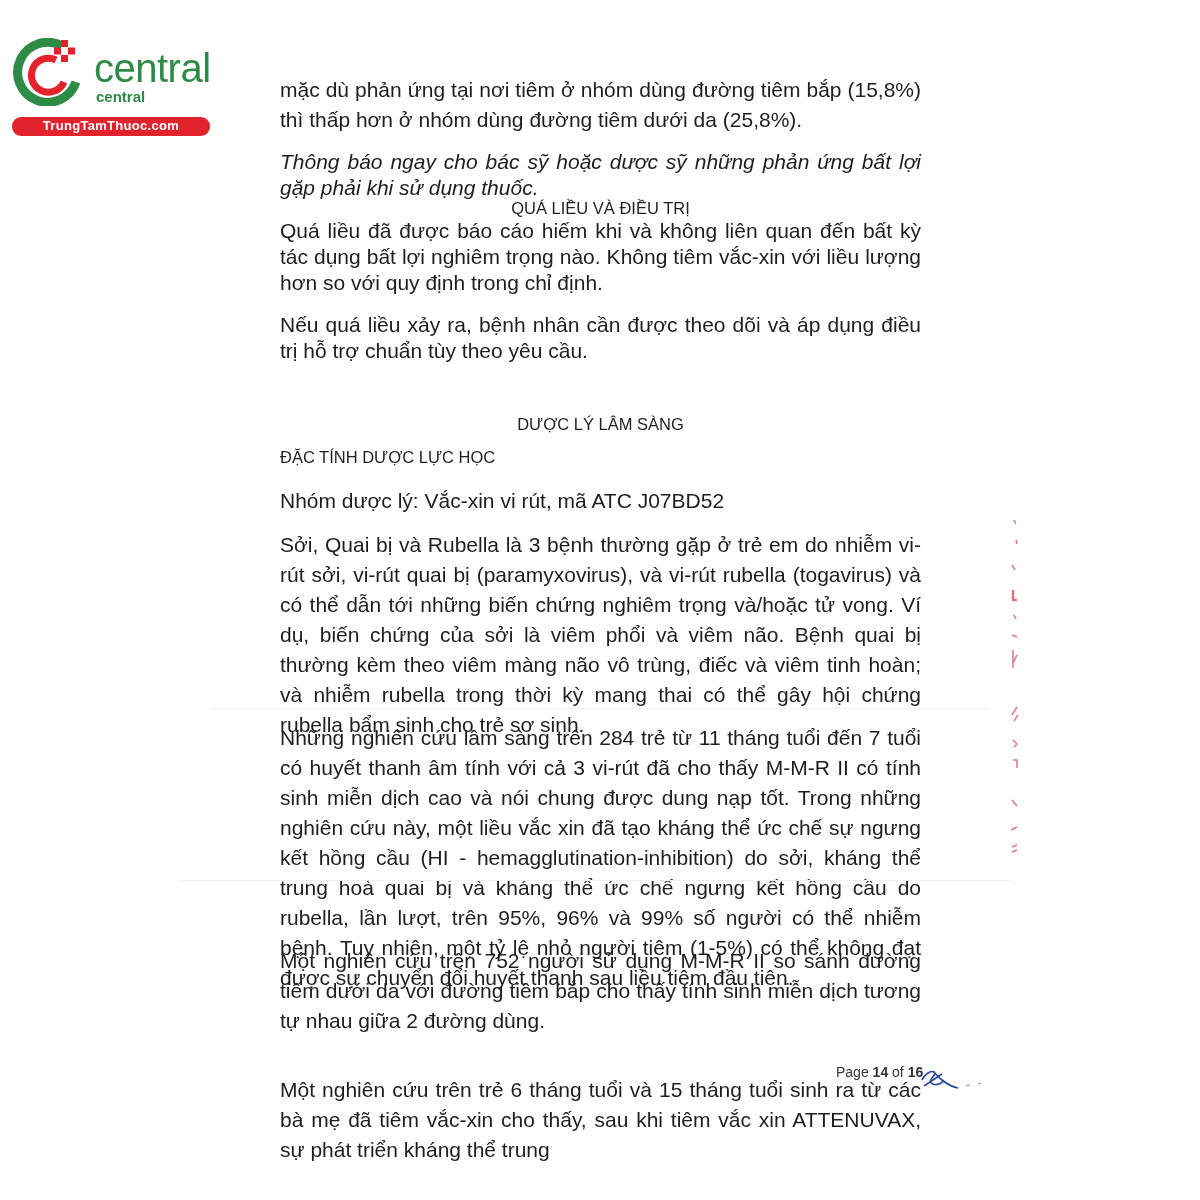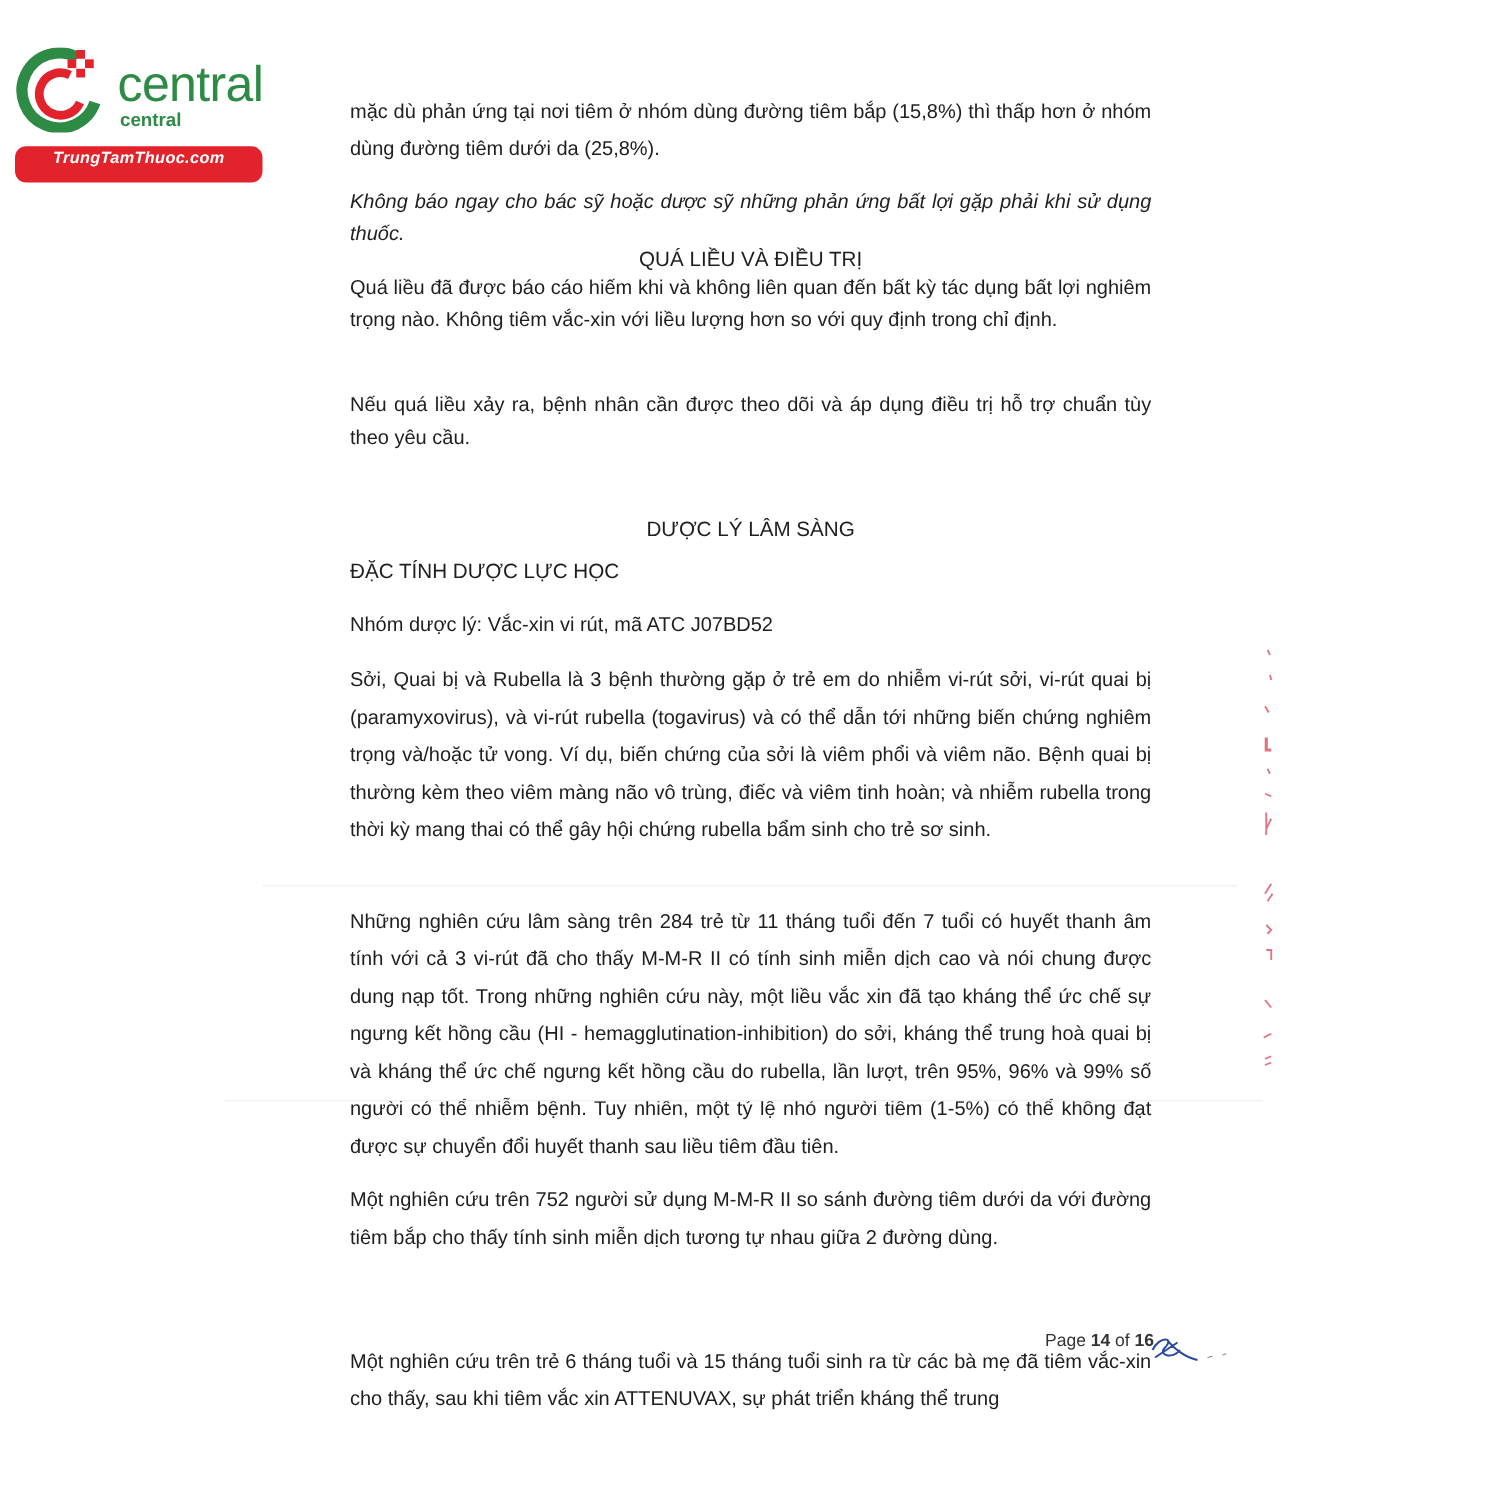--- a/index.html
+++ b/index.html
@@ -5,25 +5,25 @@
   html, body { margin: 0; padding: 0; }
   body {
     width: 1200px; height: 1200px; background: #ffffff; position: relative; overflow: hidden;
     font-family: "Liberation Sans", sans-serif; color: #1e1e1e;
   }
   .logo { position: absolute; left: 8px; top: 36px; width: 210px; height: 100px; }
   .logo-mark { position: absolute; left: 4px; top: 2px; width: 72px; height: 68px; }
   .logo-word { position: absolute; left: 86px; top: 12px; font-size: 40px; font-weight: normal; color: #2e8b45; letter-spacing: -0.5px; line-height: 40px; }
   .logo-sub { position: absolute; left: 88px; top: 53px; font-size: 15px; font-weight: bold; color: #2e8b45; line-height: 16px; }
   .logo-badge {
-    position: absolute; left: 4px; top: 81px; width: 198px; height: 29px; background: #e3232b; border-radius: 9px;
-    color: #fff; font-size: 13px; font-weight: bold; text-align: center; line-height: 17px; letter-spacing: 0.3px; font-style: italic;
+    position: absolute; left: 4px; top: 81px; width: 198px; height: 19px; background: #e3232b; border-radius: 9px;
+    color: #fff; font-size: 13px; font-weight: bold; text-align: center; line-height: 17px; letter-spacing: 0.3px;
   }
   .page { position: absolute; left: 280px; top: 0; width: 641px; }
-  .p { position: absolute; left: 0; width: 641px; font-size: 16px; line-height: 30px; text-align: justify; }
+  .p { position: absolute; left: 0; width: 641px; font-size: 21px; line-height: 30px; text-align: justify; }
   .p.tight { line-height: 26px; }
   .p.italic { font-style: italic; line-height: 26px; }
   .h-center { position: absolute; left: 0; width: 641px; text-align: center; font-size: 16.5px; line-height: 22px; }
   .h-left { position: absolute; left: 0; font-size: 16.5px; line-height: 22px; }
   .footer { position: absolute; left: 836px; top: 1064px; font-size: 14px; color: #333; }
   .footer b { font-weight: bold; }
   .signature { position: absolute; left: 918px; top: 1066px; width: 70px; height: 28px; }
   .stamp { position: absolute; left: 1000px; top: 515px; width: 30px; height: 345px; }
   .faint-line { position: absolute; height: 1px; background: #f0f0f0; }
 </style>
@@ -39,21 +39,21 @@
     <rect x="42" y="9.5" width="7" height="7" fill="#e3232b"></rect>
     <rect x="56" y="9.5" width="7" height="7" fill="#e3232b"></rect>
   </svg>
   <div class="logo-word">central</div>
   <div class="logo-sub">central</div>
   <div class="logo-badge">TrungTamThuoc.com</div>
 </div>
 
 <div class="page">
   <div class="p" style="top:75px;">mặc dù phản ứng tại nơi tiêm ở nhóm dùng đường tiêm bắp (15,8%) thì thấp hơn ở nhóm dùng đường tiêm dưới da (25,8%).</div>
-  <div class="p italic" style="top:149px;">Không báo ngay cho bác sỹ hoặc dược sỹ những phản ứng bất lợi gặp phải khi sử dụng thuốc.</div>
+  <div class="p italic" style="top:149px;">Thông báo ngay cho bác sỹ hoặc dược sỹ những phản ứng bất lợi gặp phải khi sử dụng thuốc.</div>
 
   <div class="h-center" style="top:197px;">QUÁ LIỀU VÀ ĐIỀU TRỊ</div>
   <div class="p tight" style="top:218px;">Quá liều đã được báo cáo hiếm khi và không liên quan đến bất kỳ tác dụng bất lợi nghiêm trọng nào. Không tiêm vắc-xin với liều lượng hơn so với quy định trong chỉ định.</div>
   <div class="p tight" style="top:312px;">Nếu quá liều xảy ra, bệnh nhân cần được theo dõi và áp dụng điều trị hỗ trợ chuẩn tùy theo yêu cầu.</div>
 
   <div class="h-center" style="top:413px;">DƯỢC LÝ LÂM SÀNG</div>
   <div class="h-left" style="top:446px;">ĐẶC TÍNH DƯỢC LỰC HỌC</div>
   <div class="p" style="top:486px;">Nhóm dược lý: Vắc-xin vi rút, mã ATC J07BD52</div>
   <div class="p" style="top:530px;">Sởi, Quai bị và Rubella là 3 bệnh thường gặp ở trẻ em do nhiễm vi-rút sởi, vi-rút quai bị (paramyxovirus), và vi-rút rubella (togavirus) và có thể dẫn tới những biến chứng nghiêm trọng và/hoặc tử vong. Ví dụ, biến chứng của sởi là viêm phổi và viêm não. Bệnh quai bị thường kèm theo viêm màng não vô trùng, điếc và viêm tinh hoàn; và nhiễm rubella trong thời kỳ mang thai có thể gây hội chứng rubella bẩm sinh cho trẻ sơ sinh.</div>
   <div class="p" style="top:723px;">Những nghiên cứu lâm sàng trên 284 trẻ từ 11 tháng tuổi đến 7 tuổi có huyết thanh âm tính với cả 3 vi-rút đã cho thấy M-M-R II có tính sinh miễn dịch cao và nói chung được dung nạp tốt. Trong những nghiên cứu này, một liều vắc xin đã tạo kháng thể ức chế sự ngưng kết hồng cầu (HI - hemagglutination-inhibition) do sởi, kháng thể trung hoà quai bị và kháng thể ức chế ngưng kết hồng cầu do rubella, lần lượt, trên 95%, 96% và 99% số người có thể nhiễm bệnh. Tuy nhiên, một tỷ lệ nhỏ người tiêm (1-5%) có thể không đạt được sự chuyển đổi huyết thanh sau liều tiêm đầu tiên.</div>

